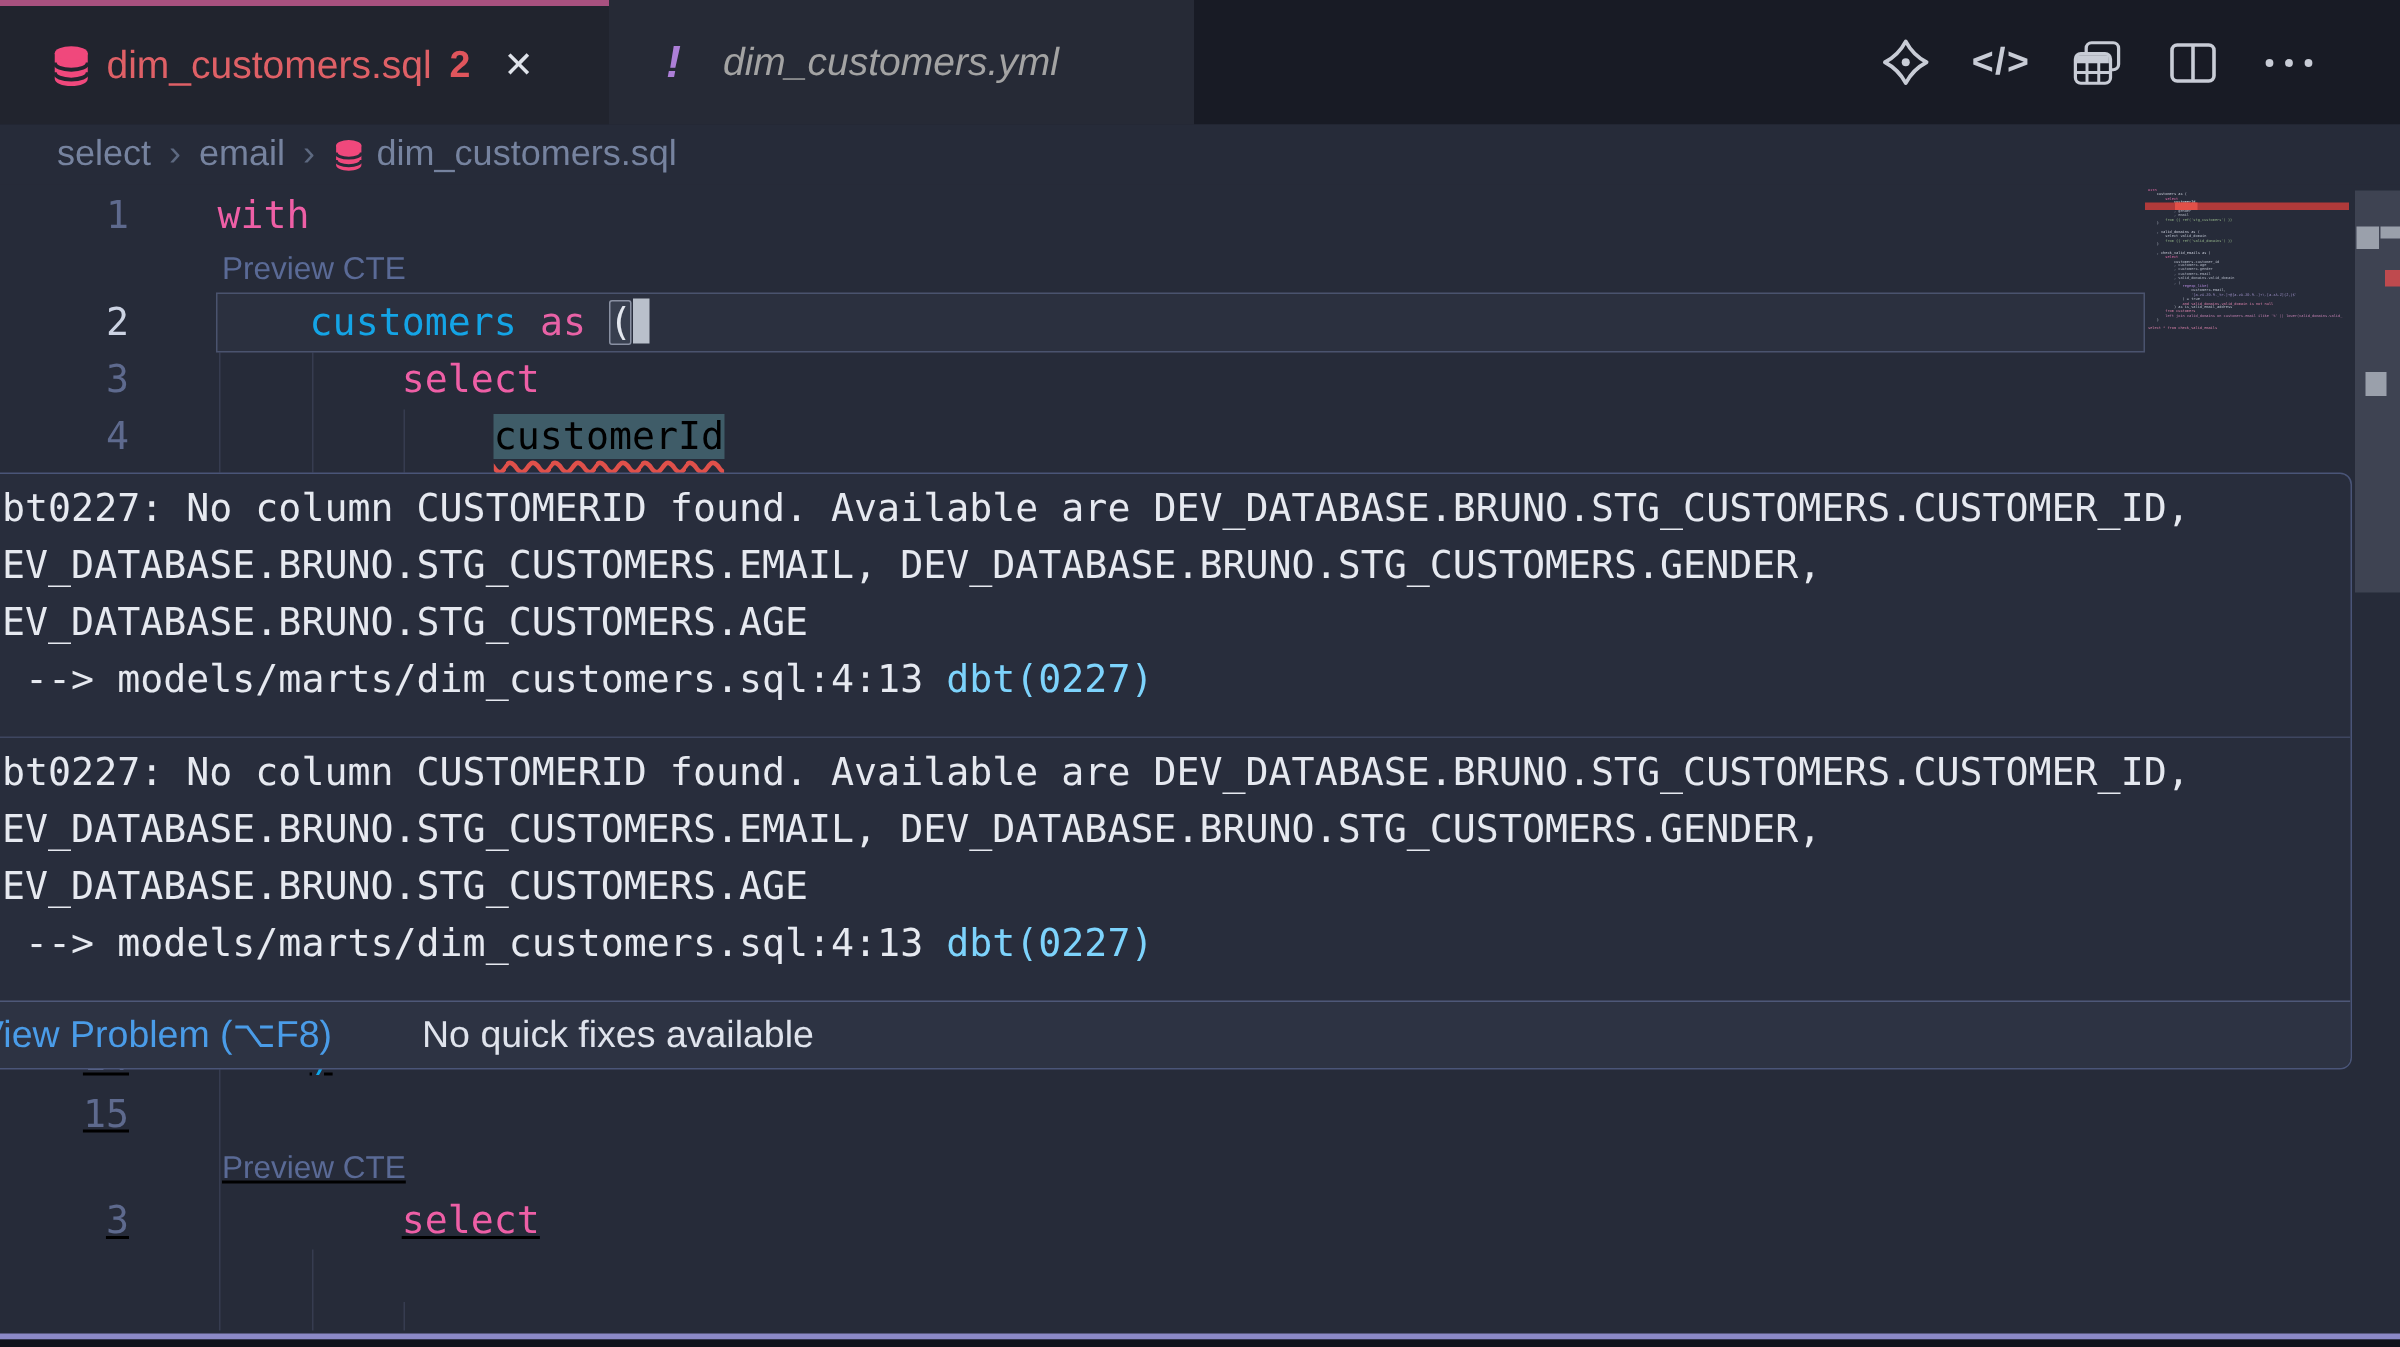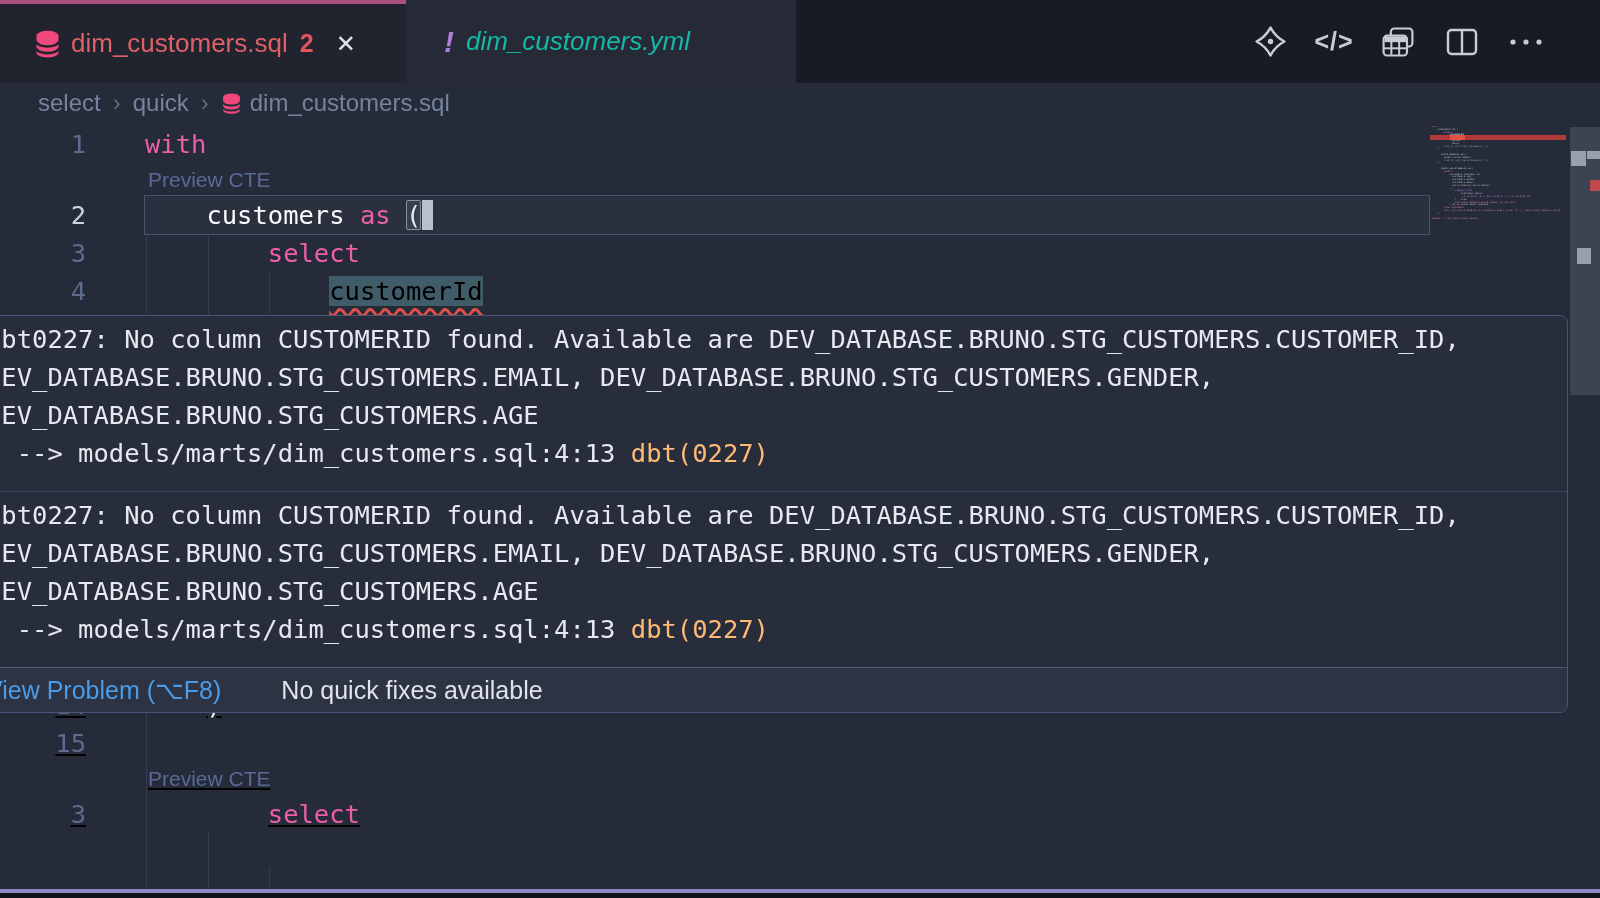--- a/index.html
+++ b/index.html
@@ -5,21 +5,21 @@
   html,body{margin:0;padding:0;background:#10131c;}
   .app{position:relative;width:1600px;height:898px;background:#262b39;overflow:hidden;
        font-family:"Liberation Sans","DejaVu Sans",sans-serif;}
   
   .tabbar{position:absolute;left:0;top:0;width:1600px;height:83px;background:#181b25;display:flex;}
   .tab{display:flex;align-items:center;height:83px;box-sizing:border-box;cursor:pointer;}
   .tab.active{width:406px;background:#21242e;border-top:4px solid #a8517f;}
   .tab.preview{width:390px;background:#262a36;}
   .tab-label{font-size:26px;}
   .tab.active .tab-label{color:#df6066;margin-left:10px;}
-  .tab.preview .tab-label{color:#14b8a6;font-style:italic;margin-left:12px;}
+  .tab.preview .tab-label{color:#a3a3a3;font-style:italic;margin-left:28px;}
   .badge{color:#e0555c;font-size:25px;font-weight:600;margin-left:12px;}
   .close{color:#dfe3ea;font-size:24px;margin-left:22px;}
   .excl{color:#ad7fd8;font-size:30px;font-weight:700;margin-left:38px;font-style:italic;}
   .dbicon{margin-left:34px;flex:0 0 auto;}
   .actions{position:absolute;right:56px;top:0;height:83px;display:flex;align-items:center;gap:28px;color:#c8ccd6;}
   .actions .ic{display:flex;align-items:center;justify-content:center;width:36px;height:36px;cursor:pointer;}
   .codeglyph{font-size:25px;font-weight:600;letter-spacing:1px;color:#c8ccd6;}
   
   .breadcrumb{position:absolute;left:0;top:83px;width:1600px;height:40px;background:#262b39;
               display:flex;align-items:center;font-size:24px;color:#76839f;}
@@ -34,33 +34,33 @@
   #code-bottom{top:686px;z-index:1;text-decoration:underline;}
   .crow{display:flex;height:38px;line-height:38px;position:relative;
         font-family:"DejaVu Sans Mono",monospace;font-size:25.5px;white-space:pre;}
   .crow.lens{height:33px;line-height:33px;font-family:"Liberation Sans",sans-serif;font-size:21px;color:#5a6a96;}
   .gut{flex:0 0 86px;width:86px;text-align:right;color:#5e6a8e;}
   .codecell{white-space:pre;}
   .crow.current .gut{color:#ccd3e3;}
   .crow.current::before{content:"";position:absolute;left:144px;top:-1px;bottom:-1px;width:1284px;
         border:1px solid #4a536e;background:rgba(140,150,180,0.05);pointer-events:none;}
   .kw{color:#ee5fa6;}
-  .id{color:#ffffff;}
+  .id{color:#0ea5e9;}
   .bracket{color:#e9ecf3;outline:1.5px solid #8a90a2;outline-offset:-1px;background:#343a4a;border-radius:2px;}
   .cursor{display:inline-block;width:11px;height:30px;background:#bcc2cd;vertical-align:-6px;margin-left:1px;}
   .errword{background:#3f5c68;text-decoration:underline wavy #e0504a 2.5px;text-underline-offset:8px;}
   .guide{position:absolute;width:1px;background:#363c50;z-index:0;}
   
   .hover{position:absolute;left:-15px;top:315px;width:1581px;background:#282d3c;
          border:1.5px solid #4a5578;border-radius:8px;z-index:20;overflow:hidden;
          font-family:"DejaVu Sans Mono",monospace;font-size:25.5px;color:#e6e9f0;}
   .msg{padding:4px 0 19px 0;}
   .msg + .msg{border-top:1px solid #3e4660;}
   .mline{height:38px;line-height:38px;white-space:pre;}
-  .errcode{color:#fdba74;}
+  .errcode{color:#7dd3fc;}
   .hover-status{height:44px;background:#2d3343;border-top:1px solid #4e5878;display:flex;align-items:center;
          font-family:"Liberation Sans","DejaVu Sans",sans-serif;font-size:25px;}
   .vp{color:#4a9ce8;cursor:pointer;}
   .nq{color:#dfe3ec;margin-left:60px;}
   
   .minimap{position:absolute;left:1432px;top:126px;width:134px;overflow:hidden;z-index:5;cursor:pointer;}
   .mm-line{height:2.8px;font-family:"DejaVu Sans Mono",monospace;font-size:2.4px;line-height:2.8px;white-space:pre;}
   .mm-err{position:absolute;left:1430px;top:135px;width:136px;height:5px;background:#b03a3a;z-index:6;}
   .mm-err-hot{position:absolute;left:1450px;top:135px;width:15px;height:5px;background:#e25048;z-index:7;}
   .sb{position:absolute;left:1570px;top:127px;width:30px;height:268px;background:rgba(125,131,148,0.28);z-index:5;cursor:pointer;}
@@ -123,21 +123,21 @@
           <circle cx="18" cy="5" r="2.6" fill="#c8ccd6"></circle>
           <circle cx="31" cy="5" r="2.6" fill="#c8ccd6"></circle>
         </svg>
       </span>
     </div>
   </div>
 
   <div class="breadcrumb">
     <span class="bc first">select</span>
     <span class="sep">›</span>
-    <span class="bc">quick</span>
+    <span class="bc">email</span>
     <span class="sep">›</span>
     <span class="bc-file">
       <span class="dbicon2">
         <svg width="21" height="23" viewBox="0 0 27 30">
           <path d="M2.5 6.5 v17 c0 3 4.9 4.9 11 4.9 s11 -1.9 11 -4.9 v-17" fill="#f0487c"></path>
           <ellipse cx="13.5" cy="6.5" rx="11" ry="4.7" fill="#f0487c"></ellipse>
           <path d="M2.5 12.6 c0 3 4.9 4.9 11 4.9 s11 -1.9 11 -4.9" fill="none" stroke="#262b39" stroke-width="2.6"></path>
           <path d="M2.5 19.2 c0 3 4.9 4.9 11 4.9 s11 -1.9 11 -4.9" fill="none" stroke="#262b39" stroke-width="2.6"></path>
         </svg>
       </span>

